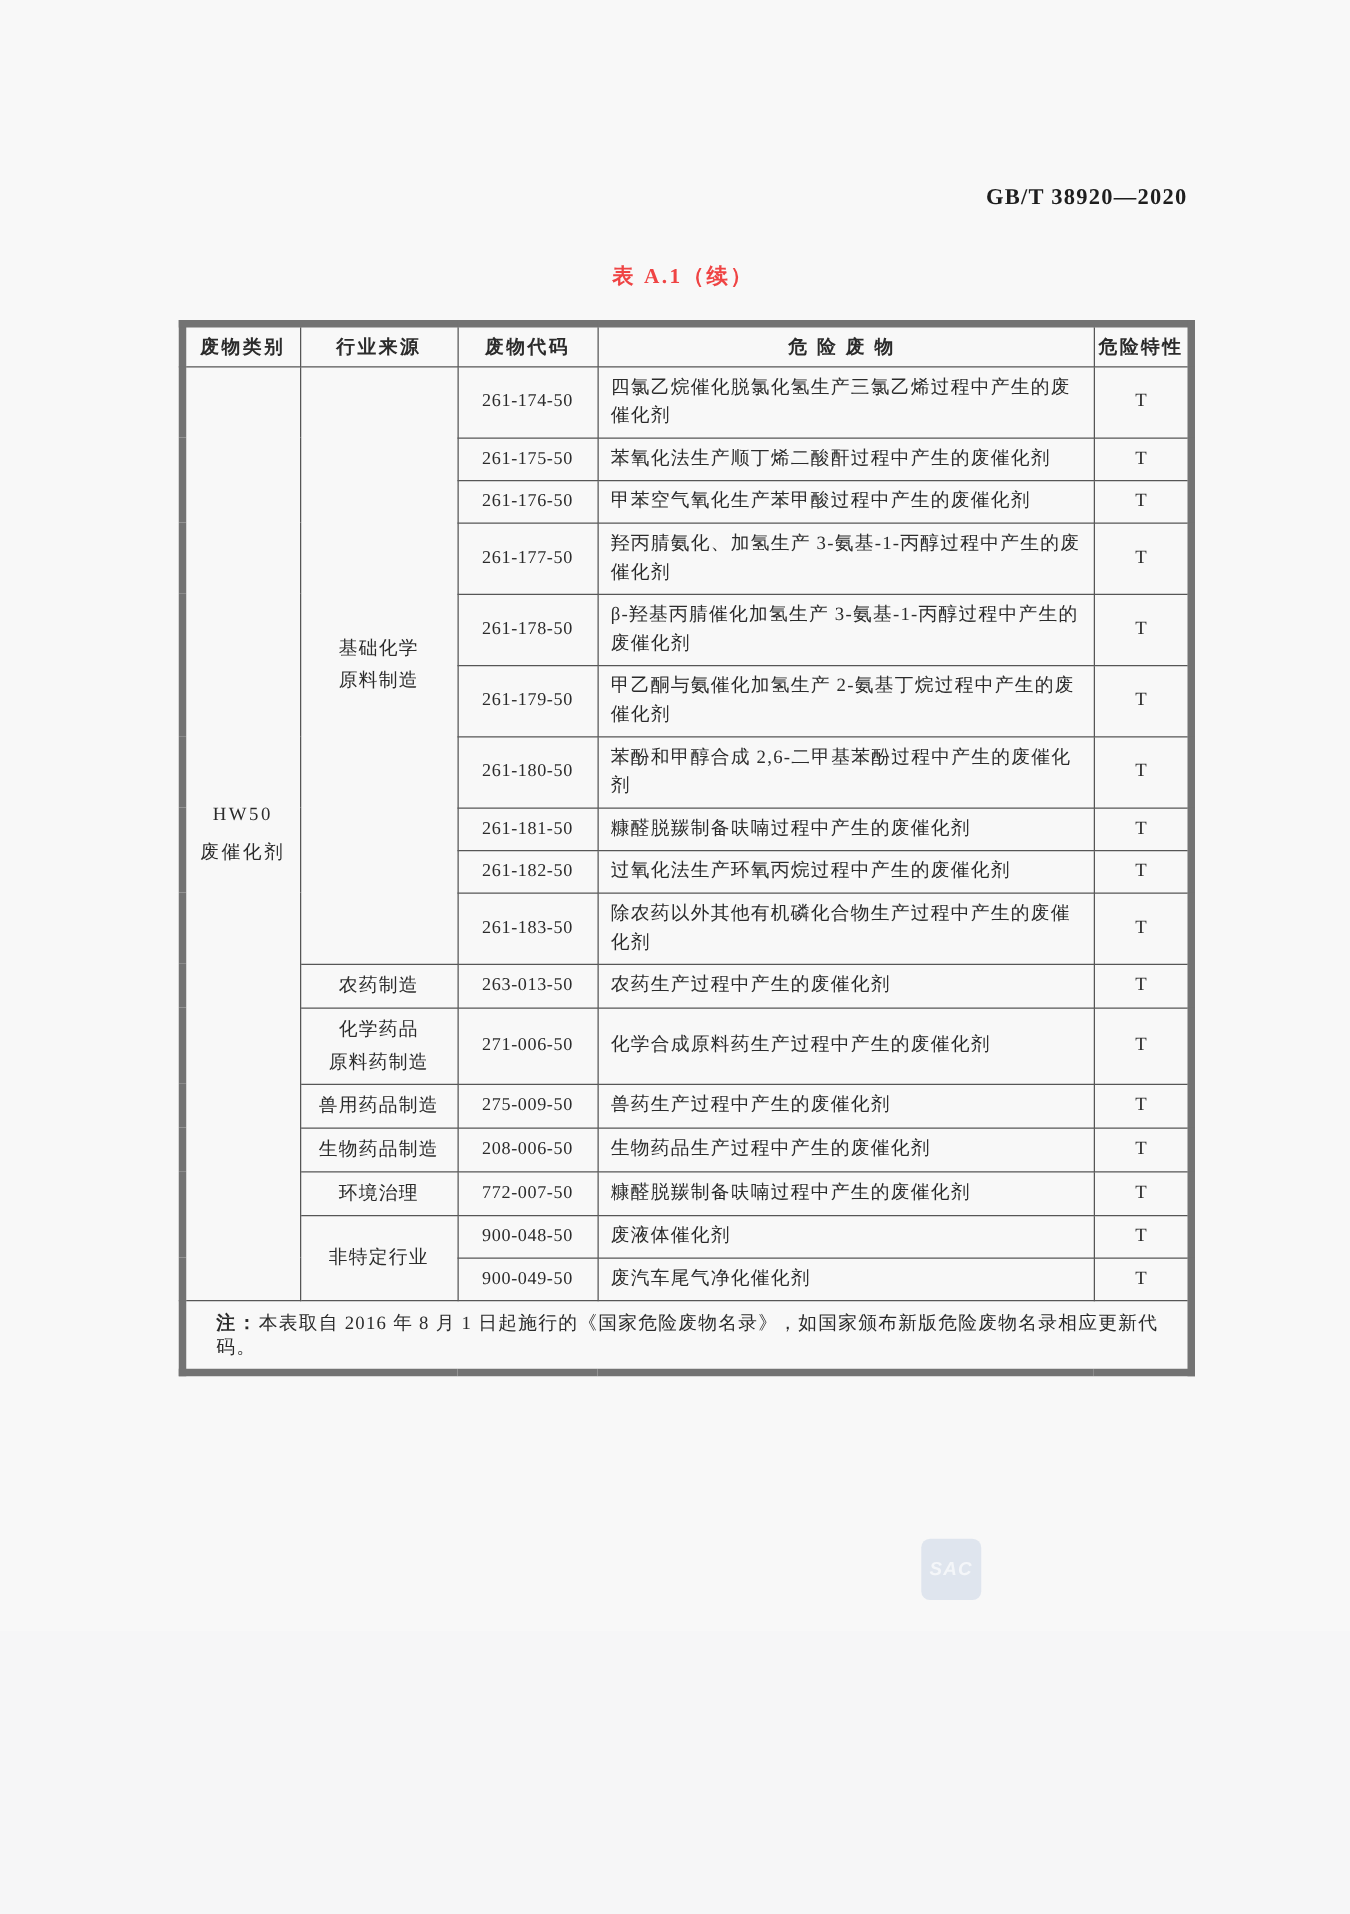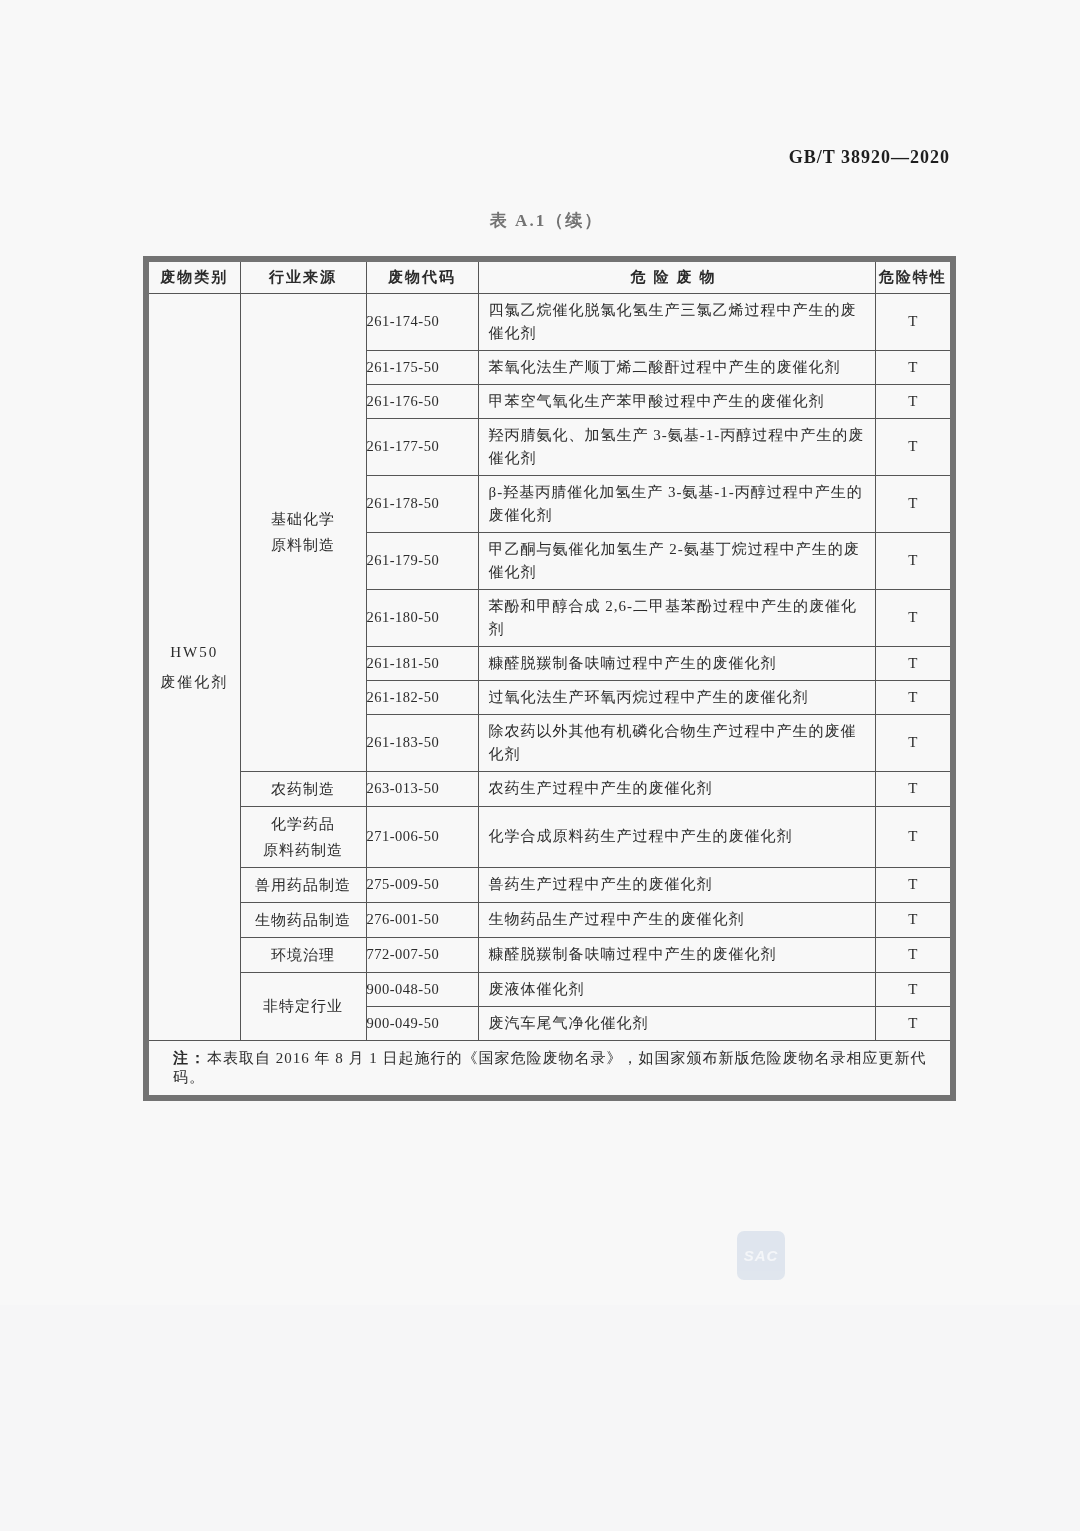--- a/index.html
+++ b/index.html
@@ -8,41 +8,41 @@
   .page {
     position:relative; width:1080px; height:1305px; margin:0 auto;
     background:#f8f8f8; overflow:hidden;
   }
   .doc-code {
     position:absolute; top:147px; right:130px;
     font-size:18px; font-weight:bold; letter-spacing:1px; color:#1e1e1e;
   }
   .table-title {
     position:absolute; top:209px; left:143px; width:807px;
-    text-align:center; font-size:17px; font-weight:bold; color:#737373;
+    text-align:center; font-size:17px; font-weight:bold; color:#ef4444;
     letter-spacing:2px;
   }
   .waste-table {
     position:absolute; top:256px; left:143px; width:807px;
     border-collapse:collapse; table-layout:fixed;
     border:6px solid #737373;
     font-size:15px; color:#2b2b2b;
   }
   .waste-table th, .waste-table td {
     border:1px solid #565656; vertical-align:middle;
   }
   .waste-table thead th {
     height:34px; font-weight:bold; text-align:center;
     letter-spacing:2px; font-size:15px;
   }
   .waste-table thead th.wide { letter-spacing:8px; }
   .waste-table tbody tr { height:34px; }
   .cell.cat { text-align:center; letter-spacing:2px; line-height:30px; }
   .cell.industry { text-align:center; letter-spacing:1px; line-height:26px; padding:4px 2px; }
-  .cell.code { text-align:left; font-size:14.5px; letter-spacing:0.5px; }
+  .cell.code { text-align:center; font-size:14.5px; letter-spacing:0.5px; }
   .cell.desc { text-align:left; padding:5px 10px; line-height:23px; letter-spacing:1px; }
   .cell.trait { text-align:center; font-size:15px; }
   .cell.note {
     text-align:left; padding:8px 12px 8px 24px; height:40px;
     letter-spacing:1px; font-size:15px;
   }
   .cell.note b { letter-spacing:2px; }
   .watermark {
     position:absolute; left:737px; top:1231px; width:48px; height:49px;
     background:#ccd7e6; opacity:0.55; border-radius:7px;
@@ -165,21 +165,21 @@
             <div>兽用药品制造</div>
           </td>
           <td class="cell code">275-009-50</td>
           <td class="cell desc">兽药生产过程中产生的废催化剂</td>
           <td class="cell trait">T</td>
         </tr>
         <tr>
           <td class="cell industry" rowspan="1">
             <div>生物药品制造</div>
           </td>
-          <td class="cell code">276-001-50</td>
+          <td class="cell code">208-006-50</td>
           <td class="cell desc">生物药品生产过程中产生的废催化剂</td>
           <td class="cell trait">T</td>
         </tr>
         <tr>
           <td class="cell industry" rowspan="1">
             <div>环境治理</div>
           </td>
           <td class="cell code">772-007-50</td>
           <td class="cell desc">糠醛脱羰制备呋喃过程中产生的废催化剂</td>
           <td class="cell trait">T</td>

